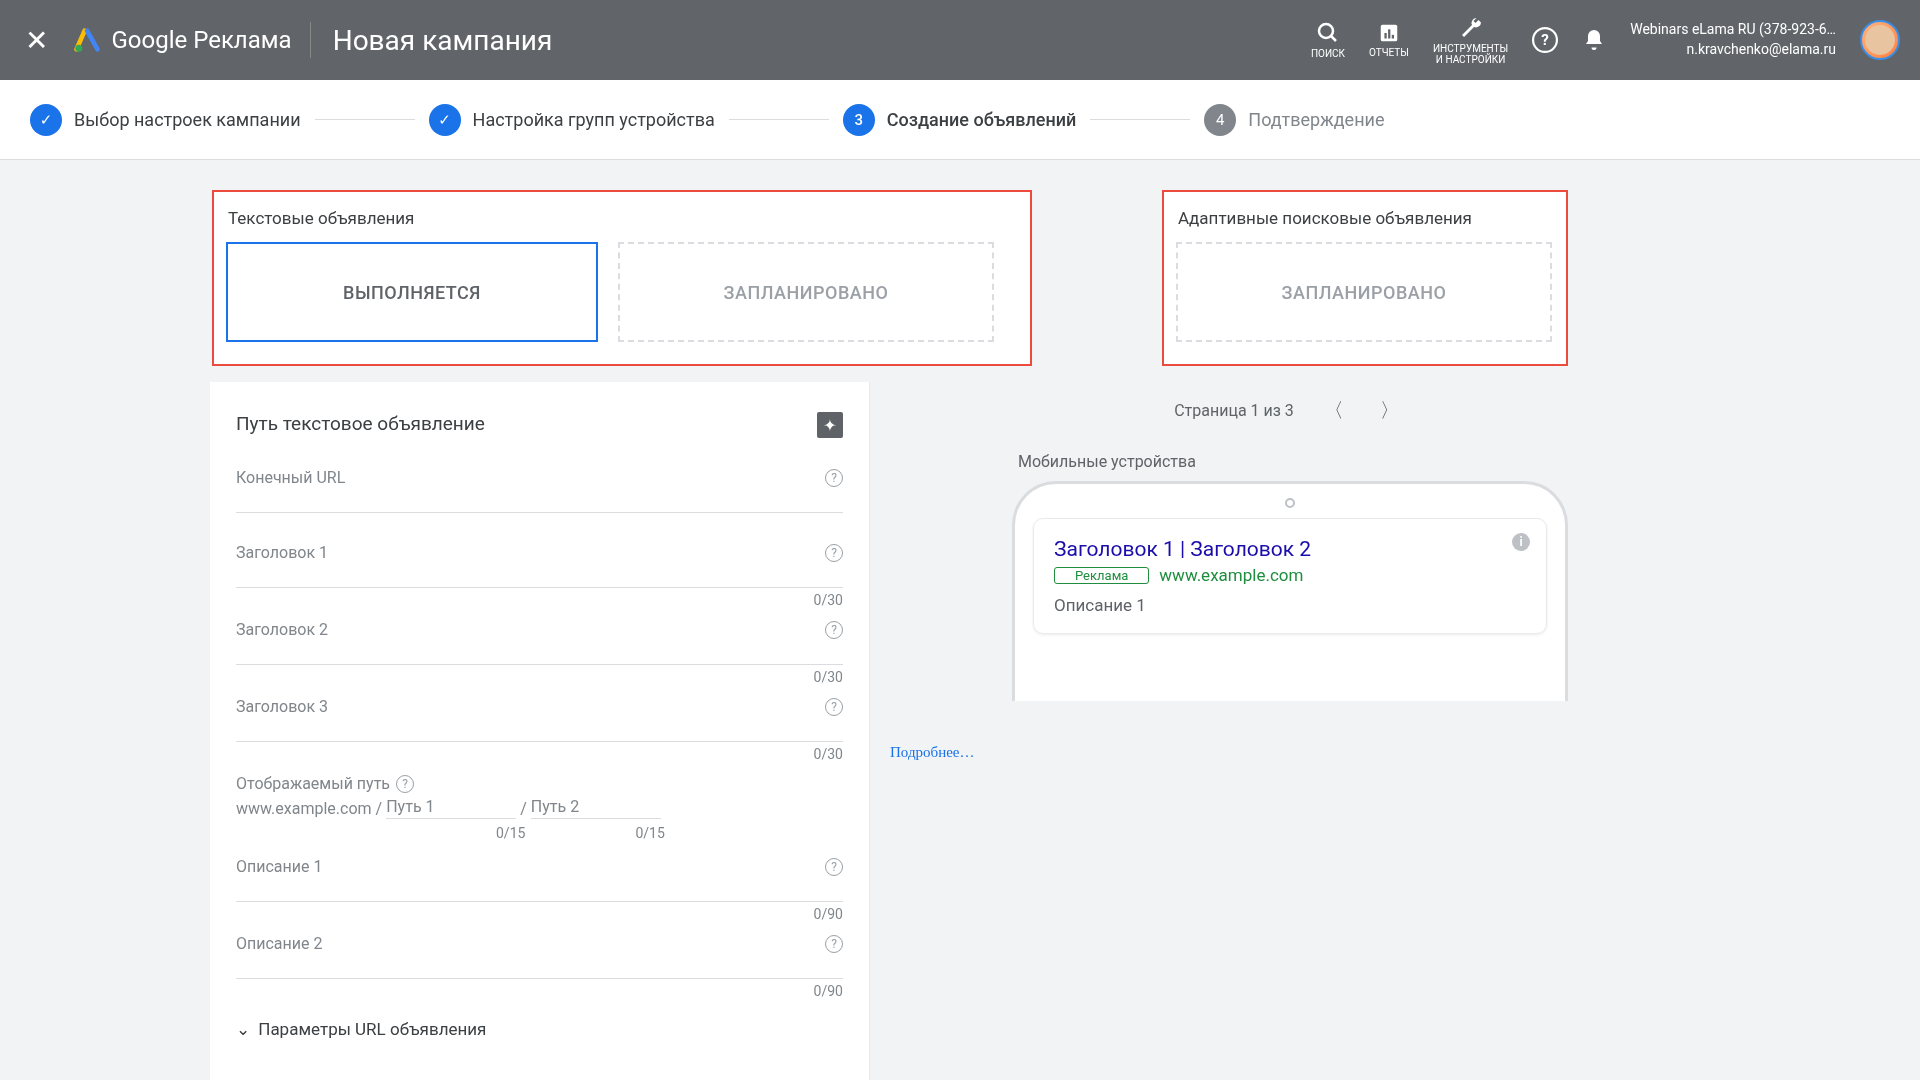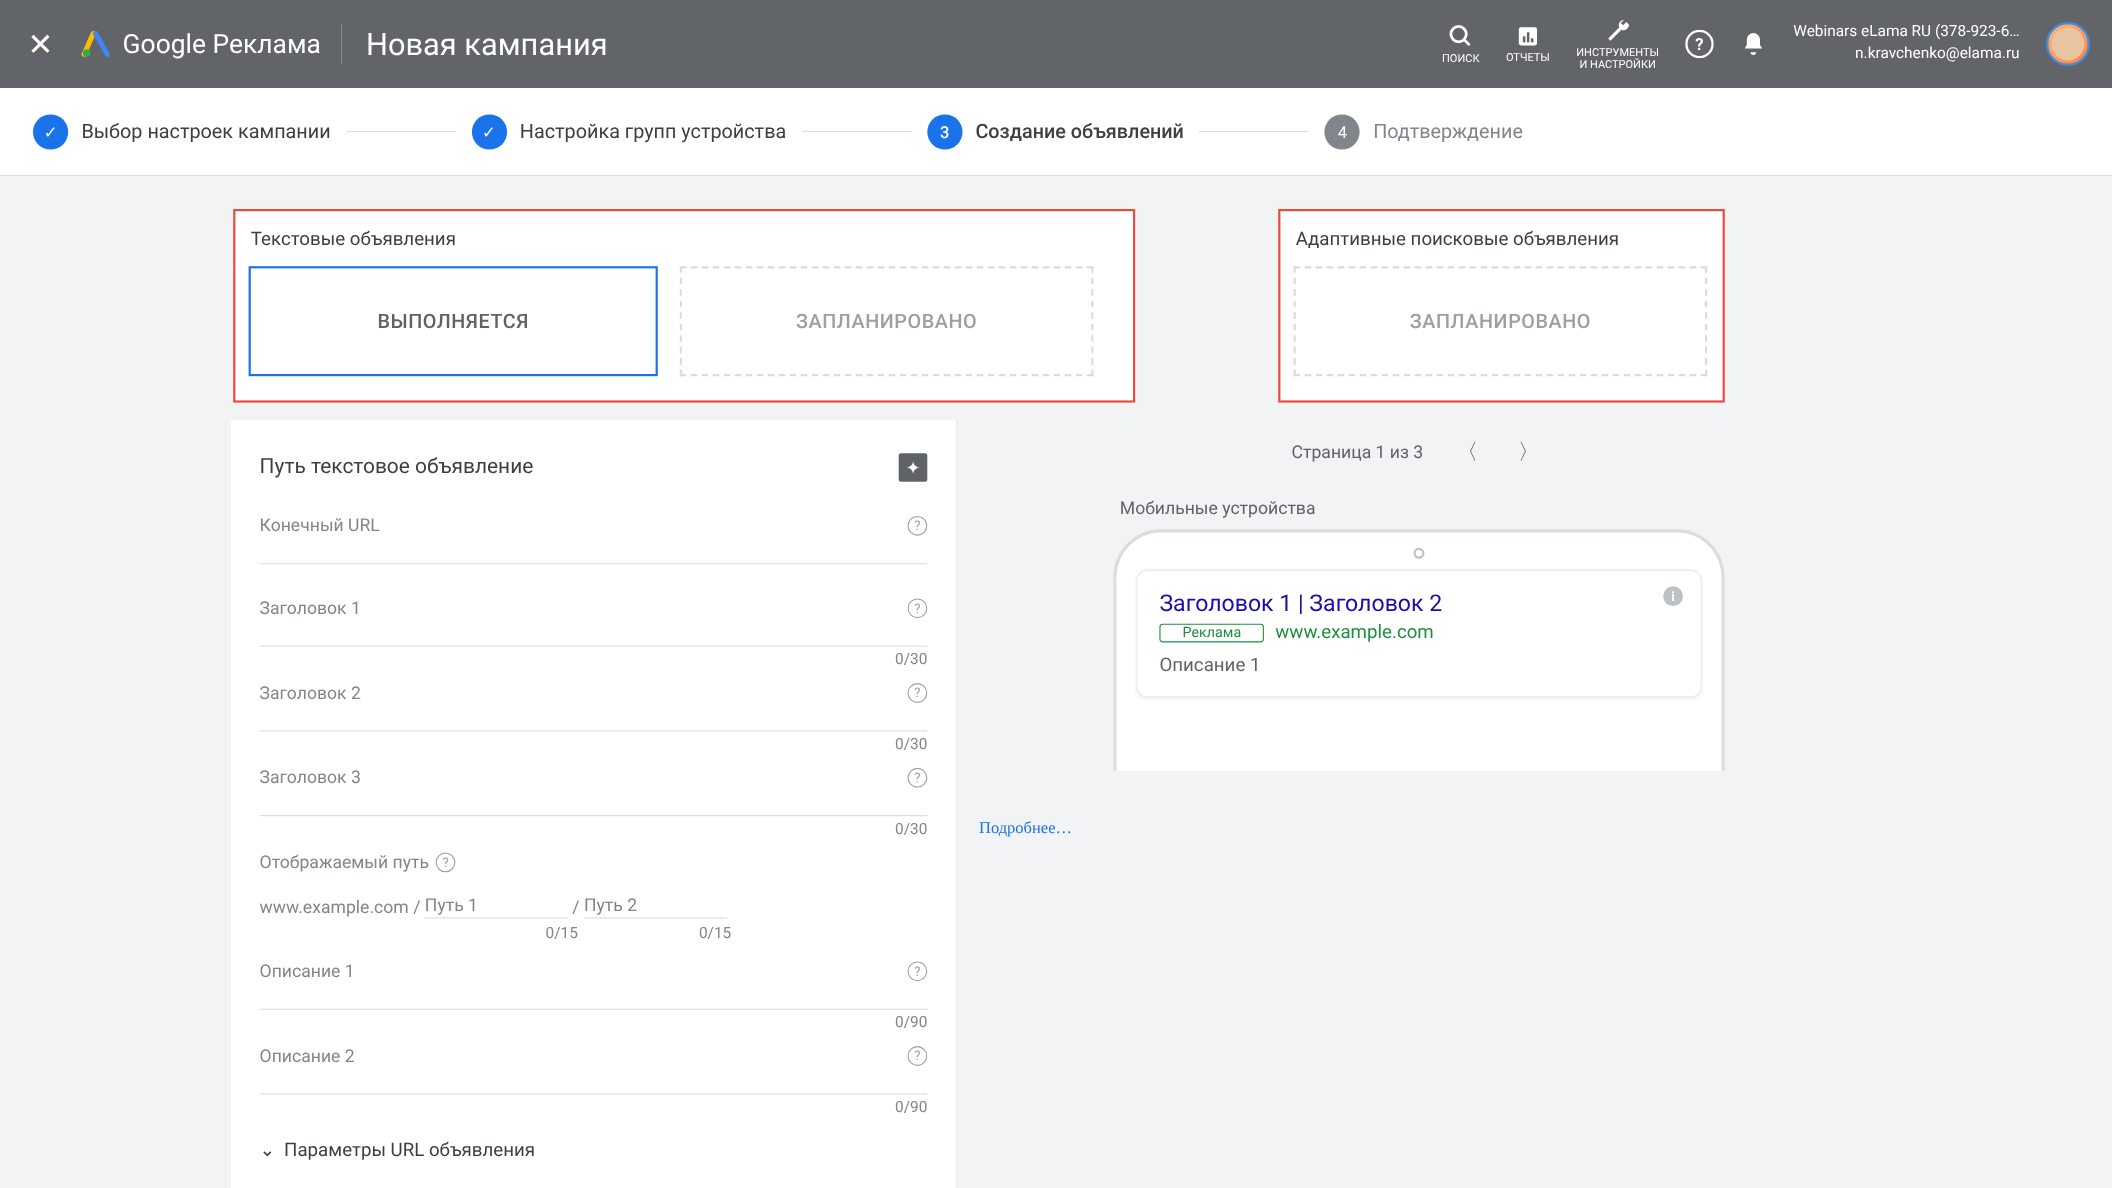--- a/index.html
+++ b/index.html
@@ -119,21 +119,21 @@
       cursor: pointer;
     }
     .field-group { margin-bottom: 6px; position: relative; }
     .field-row { display: flex; justify-content: space-between; align-items: center; }
     .field-label { font-size: 16px; color: #80868b; }
     .field-input-line { border-bottom: 1px solid #dadce0; height: 30px; margin-top: -4px; }
     .help-icon { color: #9aa0a6; font-size: 17px; cursor: pointer; border:1.5px solid #9aa0a6; border-radius:50%; width:18px; height:18px; display:inline-flex; align-items:center; justify-content:center; font-size:12px;}
     .char-count { text-align: right; font-size: 14px; color: #80868b; margin-top: 4px; margin-bottom: 12px; }
     .no-count { margin-bottom: 30px; }
     .display-path-section { margin-top: 8px; }
-    .display-path-label-row { display: flex; align-items: center; gap: 6px; margin-bottom: 20px; text-align: center;}
+    .display-path-label-row { display: flex; align-items: center; gap: 6px; margin-bottom: 4px; text-align: center;}
     .display-path-row { display: flex; align-items: center; gap: 4px; font-size: 16px; color: #80868b; }
     .path-input { border-bottom: 1px solid #dadce0; width: 130px; height: 22px; color: #80868b; }
     .path-counts { display: flex; margin-top: 6px; font-size: 14px; color: #80868b; margin-bottom: 16px;}
     .path-count-1 { margin-left: 260px; }
     .path-count-2 { margin-left: 110px; }
     .expand-section { display: flex; align-items: center; gap: 8px; margin-top: 20px; cursor: pointer; font-size: 17px; color: #3c4043;}
     .chevron { transform: rotate(0deg); display:inline-block;}
 
     .preview-pager { height: 56px; display: flex; align-items: center; justify-content: center; gap: 24px; font-size: 16px; color: #5f6368; background:#f1f3f4;}
     .pager-arrow { cursor: pointer; font-size: 20px; color: #5f6368; padding: 6px;}

